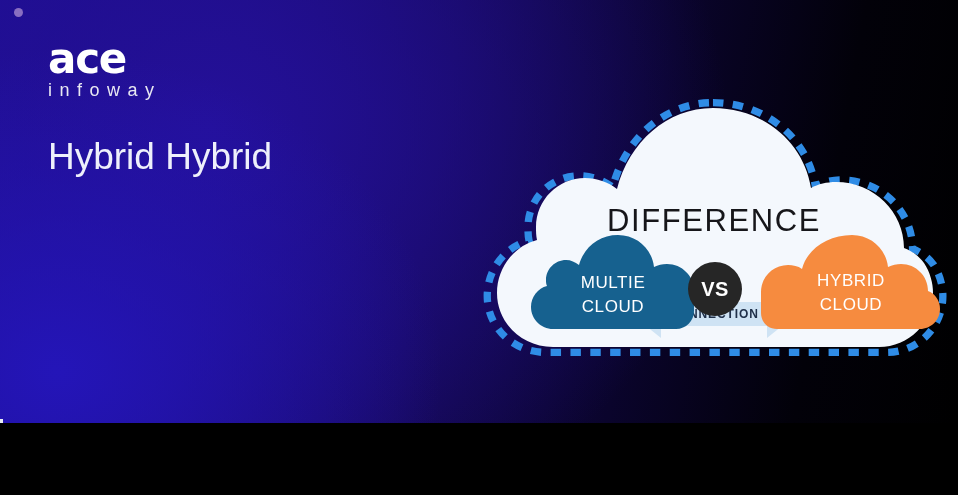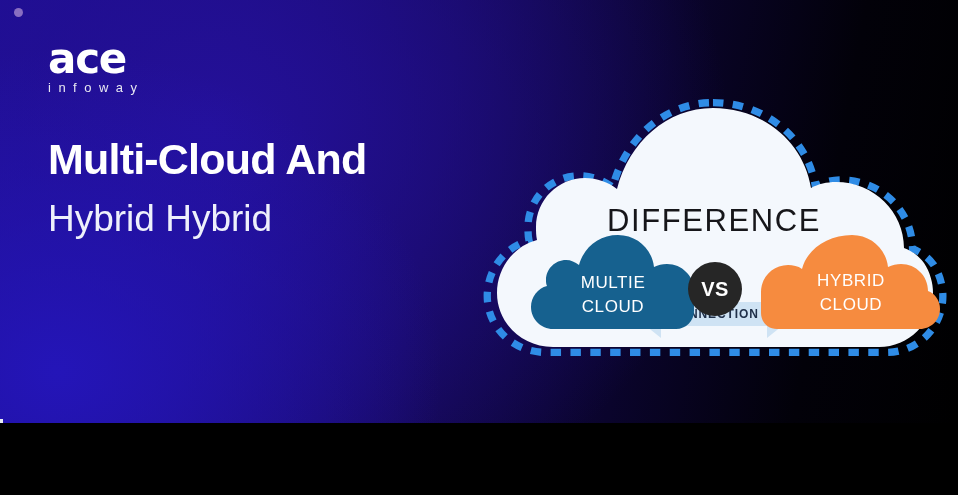--- a/index.html
+++ b/index.html
@@ -50,21 +50,21 @@
   .logo-mark {
     font-size: 42px;
     font-weight: 700;
     letter-spacing: -1.2px;
     color: #ffffff;
     line-height: 1;
     font-family: "DejaVu Sans", sans-serif;
   }
   .logo-sub {
     margin-top: 1px;
-    font-size: 13px;
+    font-size: 18px;
     letter-spacing: 7.5px;
     color: #e8e8f2;
     font-weight: 400;
     line-height: 1;
     font-family: "Liberation Sans", sans-serif;
   }
 
   
   .headline {
     position: absolute;
@@ -134,21 +134,20 @@
 
   <div class="corner-dot"></div>
   <div class="corner-pixel"></div>
 
   <div class="logo">
     <div class="logo-mark">ace</div>
     <div class="logo-sub">infoway</div>
   </div>
 
   <div class="headline">
-    <div class="headline-line">Multi-Cloud And</div>
     <div class="headline-sub">Hybrid Hybrid</div>
   </div>
 
   <div class="illustration">
     <svg width="478" height="300" viewBox="0 0 478 300" xmlns="http://www.w3.org/2000/svg">
 
       <defs>
 
         <path id="bigCloud" d="
           M 238 12

